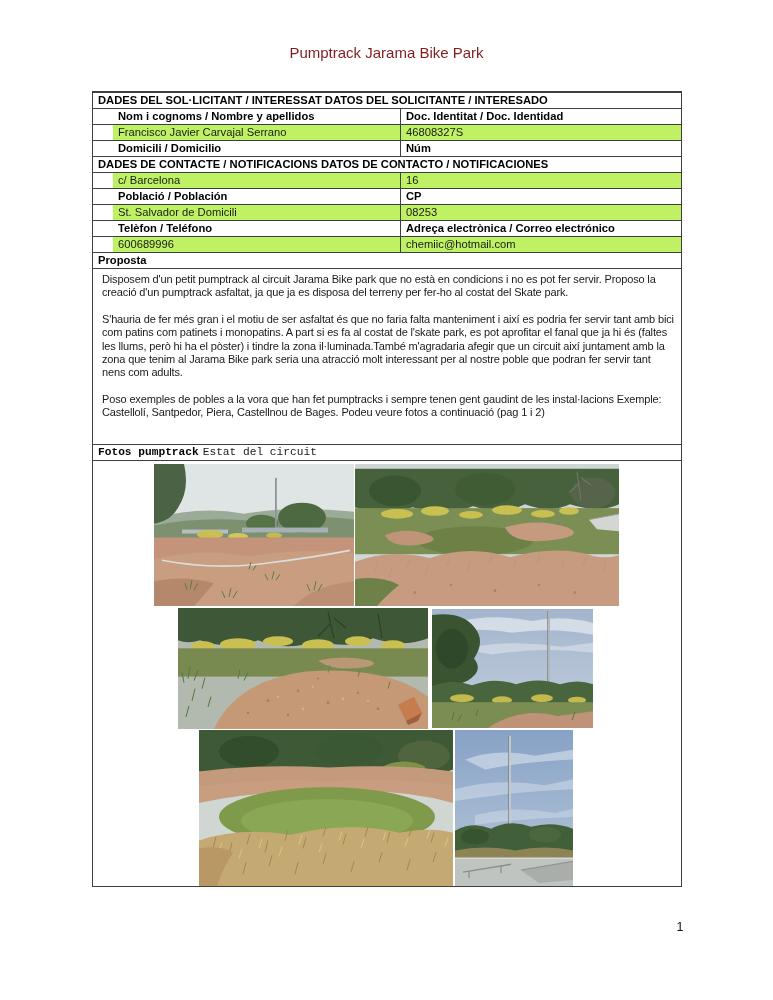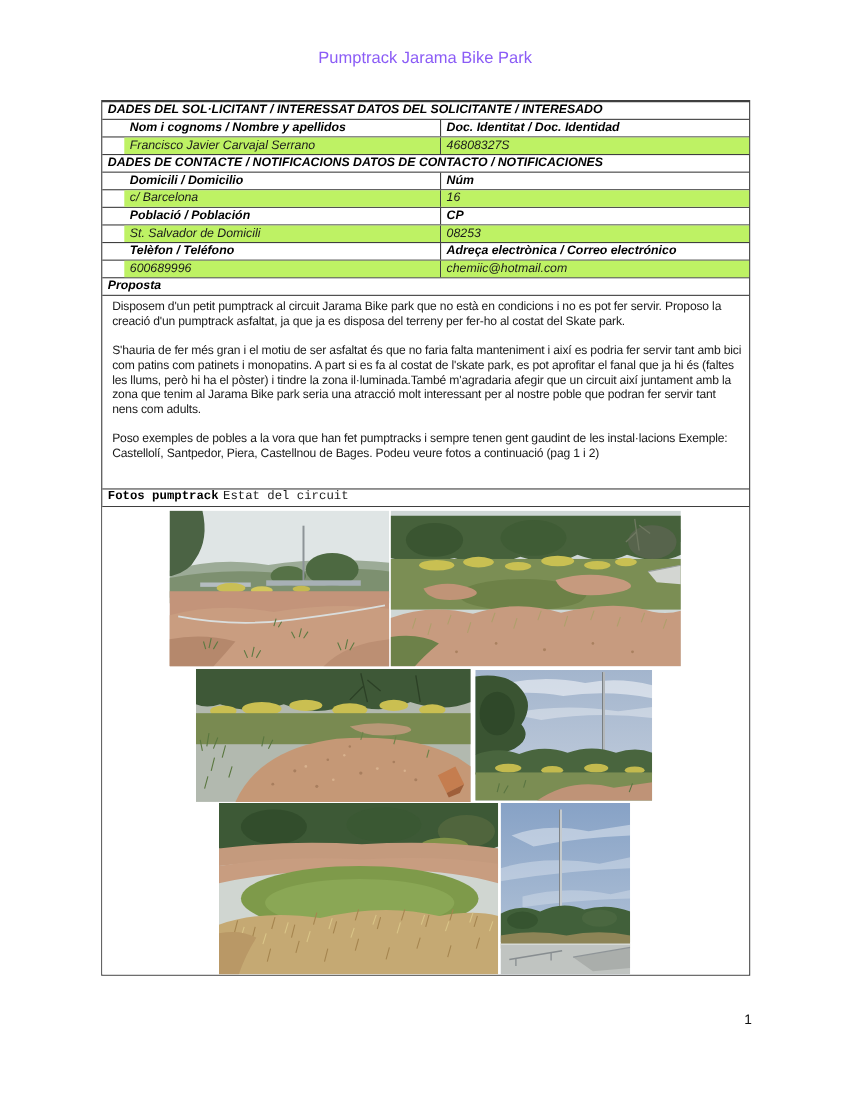--- a/index.html
+++ b/index.html
@@ -5,28 +5,28 @@
   * { box-sizing: border-box; }
   html,body { margin:0; padding:0; }
   body {
     width:773px; height:1000px; background:#ffffff; position:relative;
     font-family:"Liberation Sans", sans-serif; color:#1a1a1a;
     -webkit-font-smoothing:antialiased;
   }
   .page { position:absolute; left:0; top:0; width:773px; height:1000px; background:#fff; overflow:hidden; }
   .doc-title {
     position:absolute; top:44px; left:0; width:773px; text-align:center;
-    font-size:15px; color:#8b5cf6;
+    font-size:15px; color:#7f1d1d;
   }
   .form-table {
     position:absolute; left:92px; top:91px; width:590px; background:#fff;
     border:1px solid #3f3f3f; border-top-width:2px;
   }
   .tr { display:flex; height:16px; line-height:15px; font-size:11.2px; border-bottom:1px solid #3f3f3f; }
-  .td { padding:0 4px 0 5px; overflow:hidden; white-space:nowrap;font-style:italic; }
+  .td { padding:0 4px 0 5px; overflow:hidden; white-space:nowrap; }
   .c1 { width:288px; border-right:1px solid #3f3f3f;margin-left:20px; }
   .c2 { flex:1; }
   .full { width:100%; }
   .bold { font-weight:bold; color:#000; }
   .shade { background:#bef264; }
   .proposal-row {
     height:176px; border-bottom:1px solid #3f3f3f; padding:4px 7px 0 5px;
     font-size:11px; line-height:13.4px; white-space:normal;
   }
   .proposal-row p { margin:0 0 13px 4px; letter-spacing:-0.15px; }
@@ -54,26 +54,26 @@
       <div class="td c1 bold">Nom i cognoms / Nombre y apellidos</div>
       <div class="td c2 bold">Doc. Identitat / Doc. Identidad</div>
     </div>
 
     <div class="tr">
       <div class="td c1 shade">Francisco Javier Carvajal Serrano</div>
       <div class="td c2 shade">46808327S</div>
     </div>
 
     <div class="tr">
-      <div class="td full bold">DADES DE CONTACTE / NOTIFICACIONS DATOS DE CONTACTO / NOTIFICACIONES</div>
-    </div>
-
-    <div class="tr">
       <div class="td c1 bold">Domicili / Domicilio</div>
       <div class="td c2 bold">Núm</div>
+    </div>
+
+    <div class="tr">
+      <div class="td full bold">DADES DE CONTACTE / NOTIFICACIONS DATOS DE CONTACTO / NOTIFICACIONES</div>
     </div>
 
     <div class="tr">
       <div class="td c1 shade">c/ Barcelona</div>
       <div class="td c2 shade">16</div>
     </div>
 
     <div class="tr">
       <div class="td c1 bold">Població / Población</div>
       <div class="td c2 bold">CP</div>

